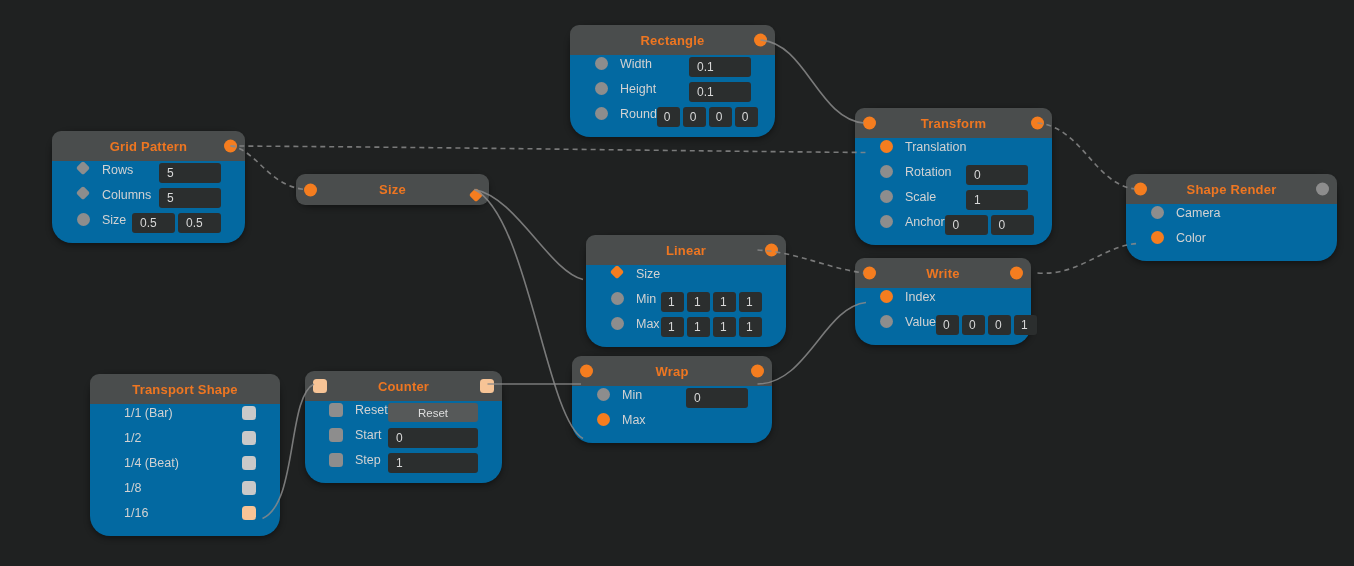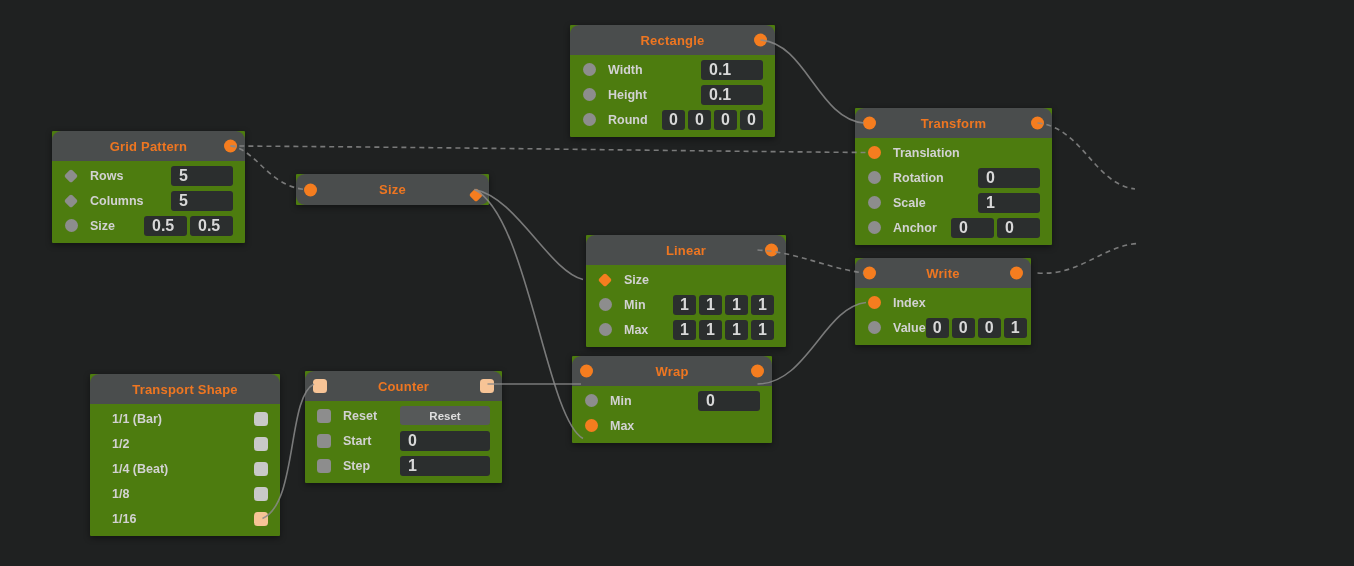--- a/index.html
+++ b/index.html
@@ -1,42 +1,42 @@
 <!DOCTYPE html>
 <html><head>
 <meta charset="utf-8">
 <style>
   html,body{margin:0;padding:0;background:#1f2121;}
   .canvas{position:relative;width:1354px;height:566px;background:#1f2121;overflow:hidden;
           font-family:"Liberation Sans",sans-serif;}
   .wires{position:absolute;left:0;top:0;width:1354px;height:566px;pointer-events:none;z-index:5;}
   .wire{fill:none;stroke:#8a8a8a;stroke-width:1.6;opacity:.85;}
   .wire.dashed{stroke-dasharray:5 4;}
-  .node{position:absolute;background:#4d7c0f;border-radius:1px;z-index:2;
+  .node{position:absolute;background:#0369a1;border-radius:20px;z-index:2;
         box-shadow:0 2px 6px rgba(0,0,0,.45);}
   .hdr{position:relative;height:30px;background:#4a4d4d;border-radius:9px 9px 0 0;
        display:flex;align-items:center;justify-content:center;}
   .node.solo .hdr{border-radius:9px;height:31px;}
   .title{color:#ee7621;font-weight:bold;font-size:13px;letter-spacing:.2px;}
   .hport{position:absolute;top:50%;transform:translateY(-50%);}
   .hport.left{left:8px;} .hport.right{right:8px;}
   .body{padding:2px 0 5px;}
-  .row{display:flex;align-items:center;height:25px;padding:0 12px;font-weight:bold;}
+  .row{display:flex;align-items:flex-start;height:25px;padding:0 24px;}
   .pslot{width:14px;display:flex;justify-content:center;flex:none;}
   .port{display:inline-block;}
   .circle{width:13px;height:13px;border-radius:50%;background:#8d8d8d;}
   .diamond{width:10px;height:10px;border-radius:2px;background:#8d8d8d;transform:rotate(45deg);}
   .sq{width:14px;height:14px;border-radius:3.5px;background:#8d8d8d;}
   .orange{background:#f57d1f;}
   .peach{background:#f7c496;}
   .ltgray{background:#c9c9c9;}
   .lbl{color:#d2d2d2;font-size:12.5px;margin-left:12px;white-space:nowrap;}
   .lbl.noport{margin-left:10px;}
   .fields{margin-left:auto;display:flex;gap:3px;align-items:center;}
-  .field{background:#2b2e2e;border-radius:3px;color:#d8d8d8;font-size:16px;height:20px;
+  .field{background:#2b2e2e;border-radius:3px;color:#d8d8d8;font-size:12px;height:20px;
          display:flex;align-items:center;padding-left:8px;box-sizing:border-box;}
   .w62{width:62px;} .w43{width:43px;} .w90{width:90px;} .w23{width:23px;padding-left:7px;}
   .btn{background:#565959;border-radius:3px;color:#dedede;font-size:11.5px;height:19px;width:90px;
        display:flex;align-items:center;justify-content:center;}
 </style>
 </head>
 <body>
 
 <div class="canvas">
 
@@ -161,20 +161,41 @@
           </span>
         <span class="lbl">Anchor</span>
         <span class="fields">
           <span class="field w43">0</span>
           <span class="field w43">0</span>
         </span>
       </div>
     </div>
   </div>
 
+  <div class="node" style="left:1126px;top:174px;width:211px">
+    <div class="hdr">
+      <span class="hport left port circle orange"></span>
+      <span class="title">Shape Render</span>
+      <span class="hport right port circle"></span>
+    </div>
+    <div class="body">
+      <div class="row">
+        <span class="pslot">
+            <span class="port circle"></span>
+          </span>
+        <span class="lbl">Camera</span>
+      </div>
+      <div class="row">
+        <span class="pslot">
+            <span class="port circle orange"></span>
+          </span>
+        <span class="lbl">Color</span>
+      </div>
+    </div>
+  </div>
 
   <div class="node" style="left:586px;top:235px;width:200px">
     <div class="hdr">
       <span class="title">Linear</span>
       <span class="hport right port circle orange"></span>
     </div>
     <div class="body">
       <div class="row">
         <span class="pslot">
             <span class="port diamond orange"></span>

